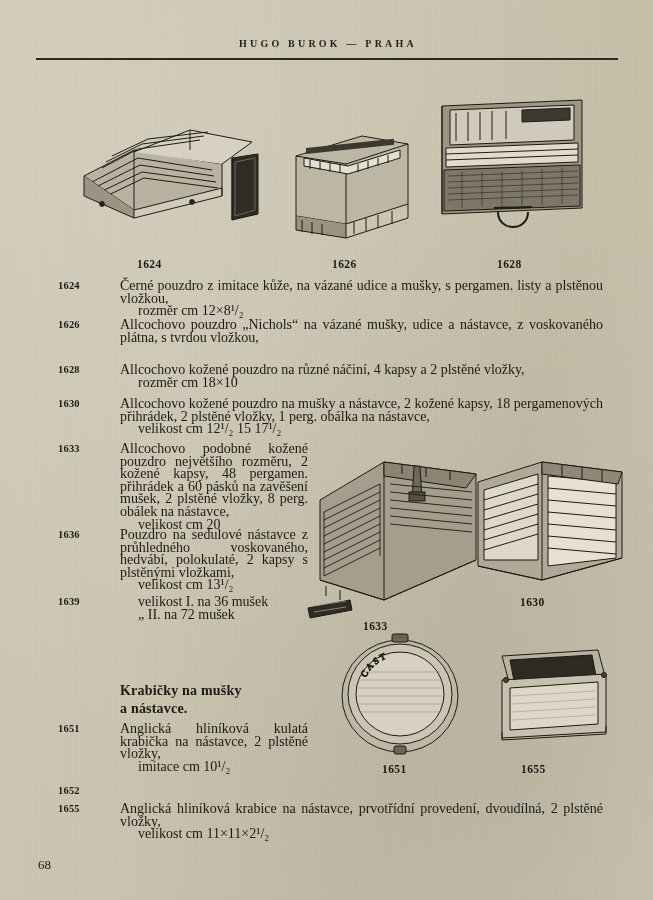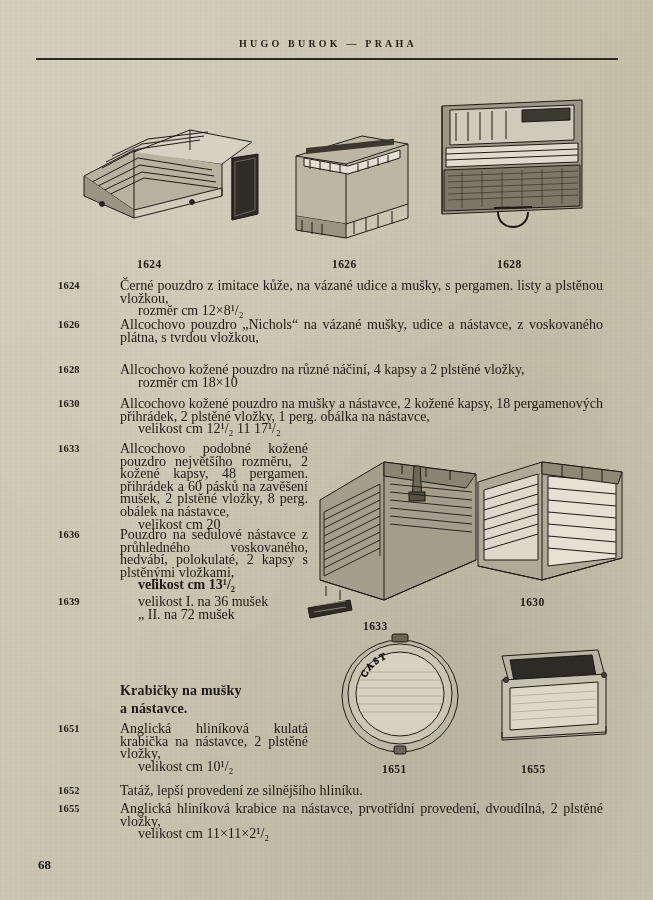--- a/index.html
+++ b/index.html
@@ -63,21 +63,21 @@
     text-align:justify;
   }
   .body .ind{display:block;}
   .sect{
     position:absolute;left:120px;
     font-size:14px;font-weight:bold;line-height:18px;
     letter-spacing:.2px;
   }
   .pagenum{
     position:absolute;left:38px;top:857px;
-    font-size:13px;font-weight:bold;
+    font-size:13px;font-weight:normal;
   }
 
   
   svg{display:block;}
   .ink{stroke:#1d1b17;fill:none;}
 </style>
 </head>
 <body>
 
 <div class="page"></div>
@@ -190,66 +190,63 @@
     <div class="body">
       <span class="ind">Allcochovo kožené pouzdro na různé náčiní, 4 kapsy a 2 plstěné vložky,</span>
       <span class="ind" style="margin-left:18px;">rozměr cm 18×10</span>
     </div>
   </div>
 
   <div class="entry" style="top:398px;">
     <div class="num">1630</div>
     <div class="body">
       <span class="ind">Allcochovo kožené pouzdro na mušky a nástavce, 2 kožené kapsy, 18 pergamenových přihrádek, 2 plstěné vložky, 1 perg. obálka na nástavce,</span>
-      <span class="ind" style="margin-left:18px;">velikost cm 12¹/₂  11  17¹/₂</span>
+      <span class="ind" style="margin-left:18px;">velikost cm 12¹/₂  15  17¹/₂</span>
     </div>
   </div>
 
   <div class="entry" style="top:443px;width:250px;">
     <div class="num">1633</div>
     <div class="body" style="width:188px;font-family:Liberation Serif, serif;">
       <span class="ind">Allcochovo podobné kožené pouzdro největšího rozměru, 2 kožené kapsy, 48 pergamen. přihrádek a 60 pásků na zavěšení mušek, 2 plstěné vložky, 8 perg. obálek na nástavce,</span>
       <span class="ind" style="margin-left:18px;">velikost cm 20</span>
     </div>
   </div>
 
   <div class="entry" style="top:529px;width:250px;">
     <div class="num">1636</div>
     <div class="body" style="width:188px;">
       <span class="ind">Pouzdro na sedulové nástavce z průhledného voskovaného, hedvábí, polokulaté, 2 kapsy s plstěnými vložkami,</span>
-      <span class="ind" style="margin-left:18px;font-weight:bold;">velikost cm 13¹/₂</span>
+      <span class="ind" style="margin-left:18px;">velikost cm 13¹/₂</span>
     </div>
   </div>
 
   <div class="entry" style="top:596px;width:250px;">
     <div class="num">1639</div>
     <div class="body" style="width:188px;">
       <span class="ind" style="margin-left:18px;">velikost  I.  na 36 mušek</span>
       <span class="ind" style="margin-left:18px;">„        II.  na 72 mušek</span>
     </div>
   </div>
 
   <div class="sect" style="top:682px;">
     <span>Krabičky na mušky</span><br>
     <span>a nástavce.</span>
   </div>
 
   <div class="entry" style="top:723px;width:250px;">
     <div class="num">1651</div>
     <div class="body" style="width:188px;">
       <span class="ind">Anglická hliníková kulatá krabička na nástavce, 2 plstěné vložky,</span>
-      <span class="ind" style="margin-left:18px;">velikost cm 10¹/₂</span>
+      <span class="ind" style="margin-left:18px;">imitace cm 10¹/₂</span>
     </div>
   </div>
 
   <div class="entry" style="top:785px;width:545px;">
     <div class="num">1652</div>
-    <div class="body">
-      <span class="ind">Tatáž, lepší provedení ze silnějšího hliníku.</span>
-    </div>
   </div>
 
   <div class="entry" style="top:803px;width:545px;">
     <div class="num">1655</div>
     <div class="body">
       <span class="ind">Anglická hliníková krabice na nástavce, prvotřídní provedení, dvoudílná, 2 plstěné vložky,</span>
       <span class="ind" style="margin-left:18px;">velikost cm 11×11×2¹/₂</span>
     </div>
   </div>
 

